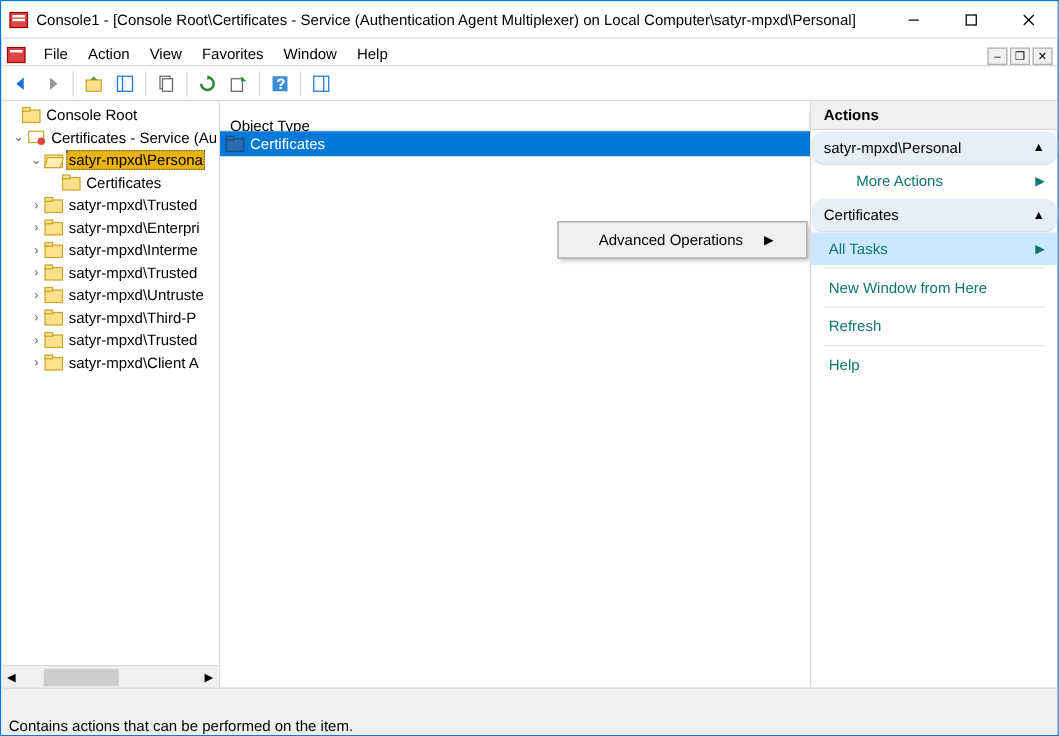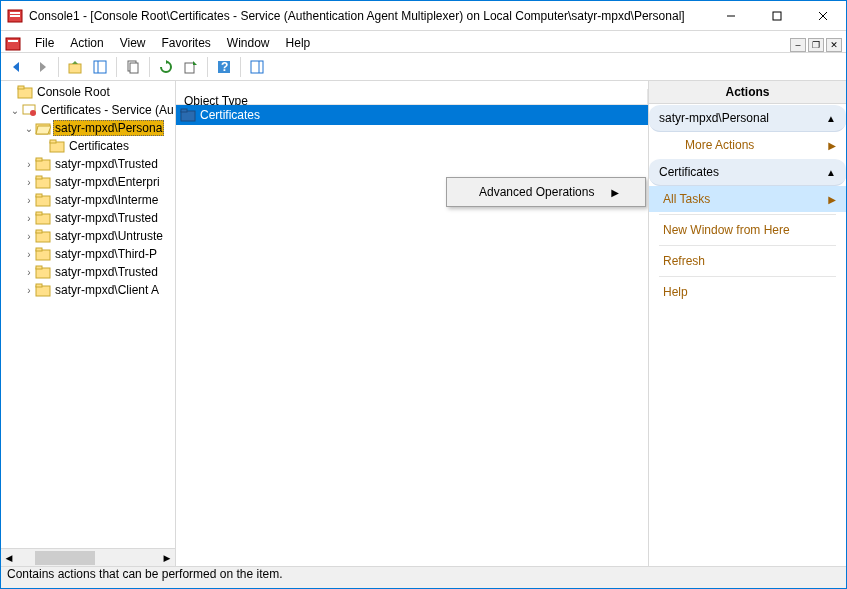--- a/index.html
+++ b/index.html
@@ -38,35 +38,35 @@
 
 .list-pane { flex: 1; border-right: 1px solid #d9d9d9; display:flex; flex-direction:column; overflow:hidden;}
 .list-header { height: 24px; display: flex; align-items: center; border-bottom: 1px solid #e5e5e5; }
 .list-header .col { padding: 0 8px; height: 100%; display: flex; align-items: center; border-right: 1px solid #e5e5e5; flex:1;margin-top:16px;}
 .list-body { flex:1; position:relative;}
 .list-row { height: 20px; display: flex; align-items: center; padding-left: 4px; }
 .list-row.selected { background: #0078d7; color: #fff; }
 .list-row .licon { width:16px; height:16px; margin-right:4px;}
 
 .actions-pane { width: 197px; display:flex; flex-direction:column;}
-.actions-title { background: #f0f0f0; padding: 4px 10px; font-weight: bold; border-bottom: 1px solid #d9d9d9; text-align: center; }
+.actions-title { background: #f0f0f0; padding: 4px 10px; font-weight: bold; border-bottom: 1px solid #d9d9d9; }
 .actions-section-hdr { background: #e6eef7; padding: 6px 10px; display:flex; align-items:center; border-bottom:1px solid #d0dceb; border-top:1px solid #fff; cursor:default;border-radius:11px;}
 .actions-section-hdr .arrow { margin-left:auto; font-size:10px;}
-.actions-item { padding: 6px 10px 6px 36px; cursor:default; display:flex; align-items:center; color:#a16207;}
+.actions-item { padding: 6px 10px 6px 36px; cursor:default; display:flex; align-items:center; color:#0f766e;}
 .actions-item.highlight { background:#cce8ff; }
 .actions-item .sub-arrow { margin-left:auto; font-size:10px;}
 .actions-divider { height:1px; background:#e5e5e5; margin: 2px 10px; }
 
 
 .context-menu { position: absolute; background: #f0f0f0; border: 1px solid #a0a0a0; box-shadow: 2px 2px 4px rgba(0,0,0,0.25); padding: 2px; min-width: 200px; z-index: 50;}
 .context-menu .cm-item { padding: 5px 24px 5px 30px; display:flex; align-items:center; cursor:default;}
 .context-menu .cm-item .sub-arrow { margin-left:auto; font-size:10px;}
 
 
-.statusbar { height: 22px; border-top: 1px solid #d9d9d9; display: flex; align-items: flex-start; padding: 0 6px; background:#f0f0f0;}
+.statusbar { height: 38px; border-top: 1px solid #d9d9d9; display: flex; align-items: flex-end; padding: 0 6px; background:#f0f0f0;}
 
 
 svg { display:block; }
 </style>
 </head>
 <body>
 
 <div class="titlebar">
   <span class="app-icon">
     <svg width="16" height="16">

